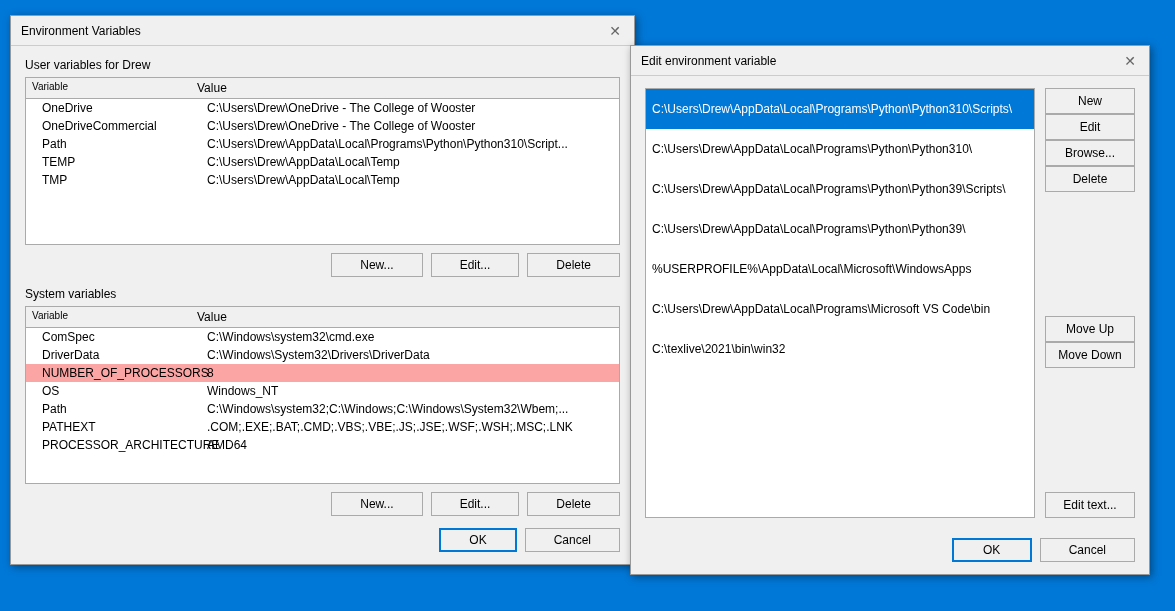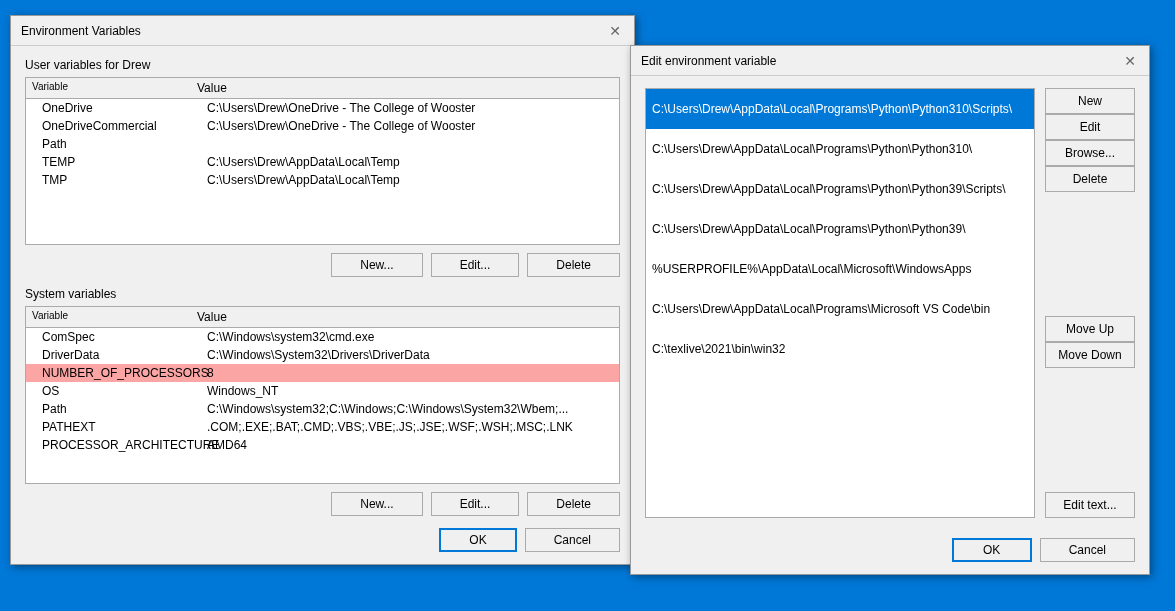--- a/index.html
+++ b/index.html
@@ -239,20 +239,21 @@
         <div class="table-row">
           <span class="col-var">OneDrive</span>
           <span class="col-val">C:\Users\Drew\OneDrive - The College of Wooster</span>
         </div>
         <div class="table-row">
           <span class="col-var">OneDriveCommercial</span>
           <span class="col-val">C:\Users\Drew\OneDrive - The College of Wooster</span>
         </div>
         <div class="table-row">
           <span class="col-var">Path</span>
+          <span class="col-val">C:\Users\Drew\AppData\Local\Programs\Python\Python310\Script...</span>
         </div>
         <div class="table-row">
           <span class="col-var">TEMP</span>
           <span class="col-val">C:\Users\Drew\AppData\Local\Temp</span>
         </div>
         <div class="table-row">
           <span class="col-var">TMP</span>
           <span class="col-val">C:\Users\Drew\AppData\Local\Temp</span>
         </div>
       </div>

